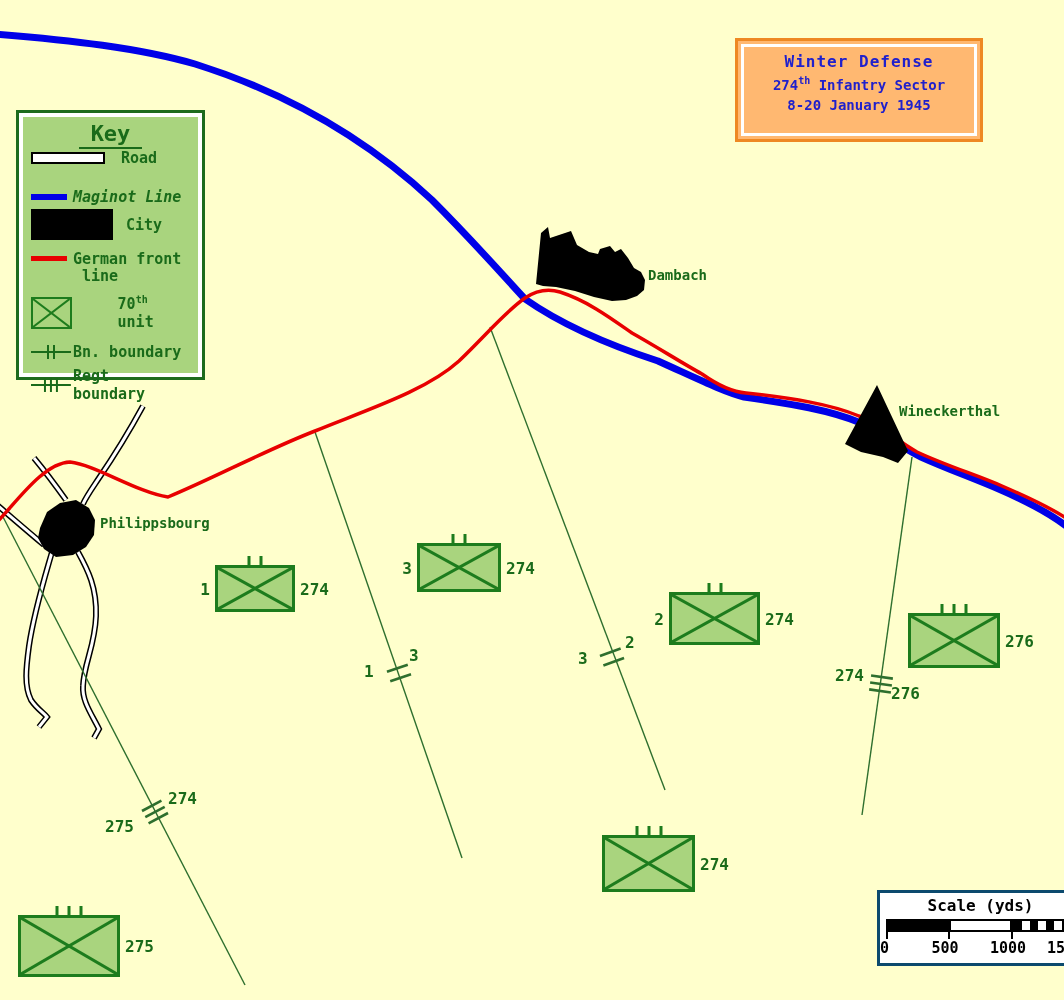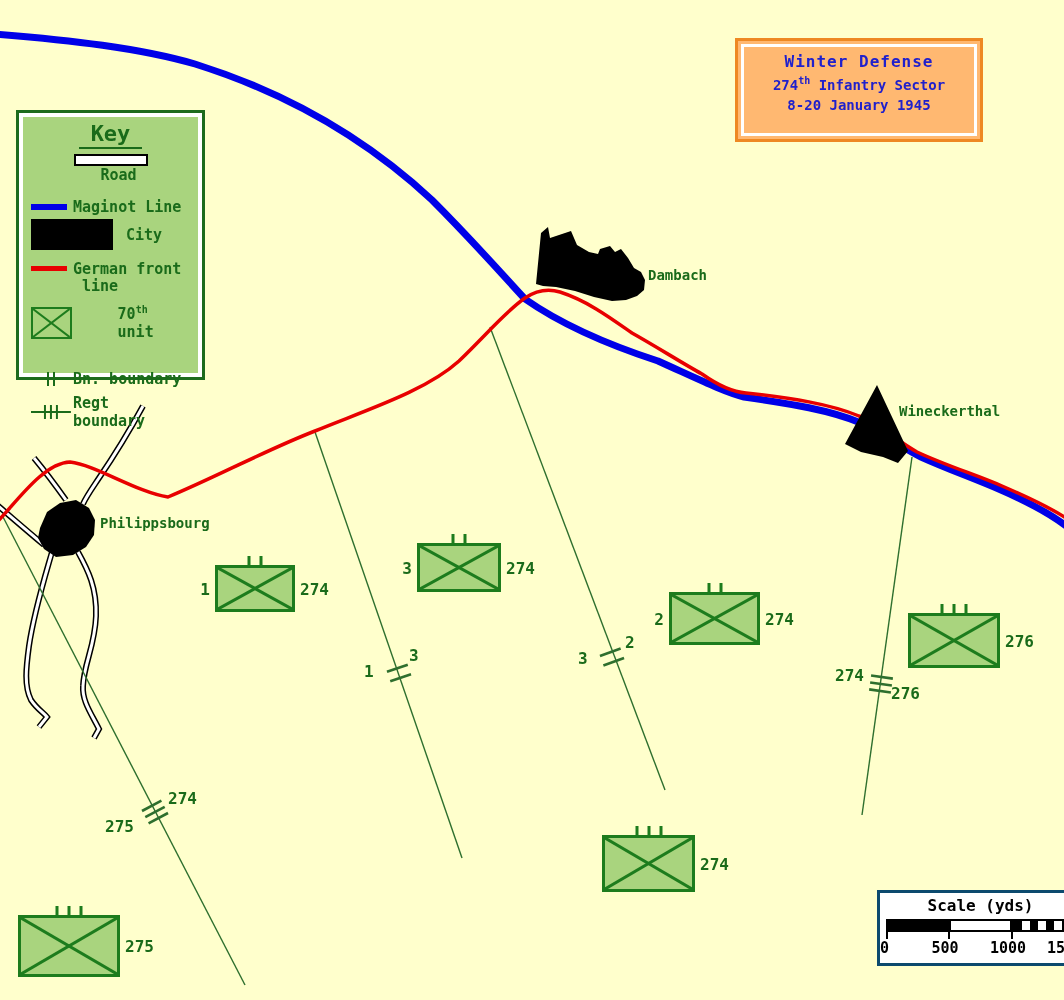--- a/index.html
+++ b/index.html
@@ -215,25 +215,25 @@
   <div class="blabel" style="left:578px;top:649px;">3</div>
   <div class="blabel" style="left:625px;top:633px;">2</div>
   <div class="blabel" style="left:835px;top:666px;">274</div>
   <div class="blabel" style="left:891px;top:684px;">276</div>
   <div class="blabel" style="left:105px;top:817px;">275</div>
   <div class="blabel" style="left:168px;top:789px;">274</div>
 
   <div class="key-box">
     <div class="key-inner">
       <div class="key-title-wrap"><span class="key-title">Key</span></div>
-      <div class="key-row" style="margin-top:5px;flex-direction:column;">
+      <div class="key-row" style="">
         <div class="sym-road"></div>
         <span class="keylbl" style="margin-left:16px;">Road</span>
       </div>
-      <div class="key-row" style="margin-top:14px;">
+      <div class="key-row" style="margin-top:21px;font-style:italic;">
         <div class="sym-maginot"></div>
         <span class="keylbl">Maginot Line</span>
       </div>
       <div class="key-row" style="margin-top:3px;">
         <div class="sym-city"></div>
         <span class="keylbl" style="margin-left:13px;">City</span>
       </div>
       <div class="key-row two-line" style="margin-top:11px;align-items:flex-start;">
         <div class="sym-redline" style="margin-top:5px;"></div>
         <span class="keylbl">
@@ -243,21 +243,21 @@
       </div>
       <div class="key-row" style="margin-top:9px;gap:40px;">
         <div class="sym-unit">
           <svg class="unit-x" viewBox="0 0 100 100" preserveAspectRatio="none">
               <line x1="0" y1="0" x2="100" y2="100" stroke="#1D7C1D" stroke-width="2" vector-effect="non-scaling-stroke"></line>
               <line x1="0" y1="100" x2="100" y2="0" stroke="#1D7C1D" stroke-width="2" vector-effect="non-scaling-stroke"></line>
             </svg>
         </div>
         <span class="keylbl"><span>70</span><sup style="font-size:10px;">th</sup><span> unit</span></span>
       </div>
-      <div class="key-row" style="margin-top:29px;">
+      <div class="key-row" style="margin-top:12px;">
         <svg width="40" height="18" viewBox="0 0 40 18">
             <line x1="0" y1="9" x2="40" y2="9" stroke="#1A6B1A" stroke-width="2"></line>
             <line x1="17" y1="2" x2="17" y2="16" stroke="#1A6B1A" stroke-width="2"></line>
             <line x1="23" y1="2" x2="23" y2="16" stroke="#1A6B1A" stroke-width="2"></line>
           </svg>
         <span class="keylbl" style="margin-left:2px;">Bn. boundary</span>
       </div>
       <div class="key-row" style="margin-top:6px;">
         <svg width="40" height="18" viewBox="0 0 40 18">
             <line x1="0" y1="9" x2="40" y2="9" stroke="#1A6B1A" stroke-width="2"></line>

